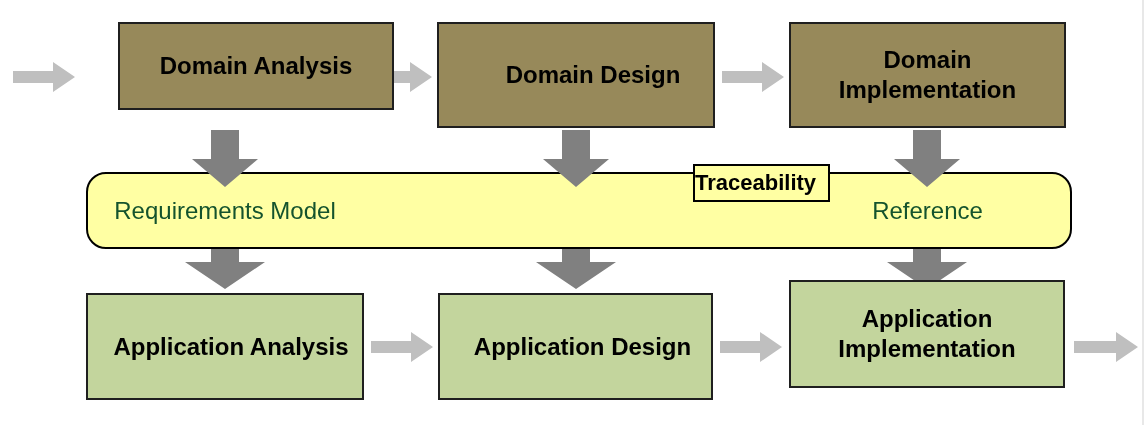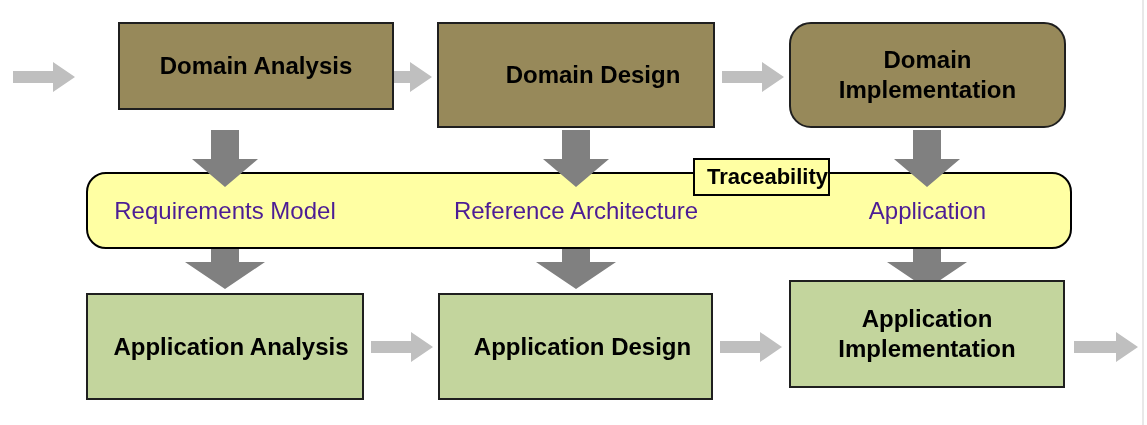--- a/index.html
+++ b/index.html
@@ -41,36 +41,36 @@
     left: 86px; top: 172px; width: 986px; height: 77px;
     background: #ffffa3;
     border: 2px solid #000000;
     border-radius: 20px;
     z-index: 1;
   }
   .band-label {
     position: absolute;
     top: 197px;
     font-size: 24px;
-    color: #4c1d95;
+    color: #14532d;
     text-align: center;
     z-index: 2;
   }
   .band-label.b1 { left: 87px;  width: 276px; }
   .band-label.b2 { left: 437px; width: 278px; }
   .band-label.b3 { left: 789px; width: 277px; }
 
   .trace-tag {
     position: absolute;
-    left: 693px; top: 158px; width: 137px; height: 38px;
+    left: 693px; top: 164px; width: 137px; height: 38px;
     background: #ffffa3;
     border: 2px solid #000000;
     display: flex;
     align-items: center;
-    justify-content: flex-end;
+    justify-content: flex-start;
     font-weight: bold;
     font-size: 22px;
     color: #000000;
     z-index: 4;
   }
 
   .arrow { position: absolute; }
   .arrow.down-top  { z-index: 2; }  
   .arrow.down-band { z-index: 0; }  
   .arrow.flow      { z-index: 2; }
@@ -81,21 +81,21 @@
 <div class="stage">
 
   <div class="page-edge"></div>
 
   <div class="proc-box domain-box" style="left:103px; top:22px; width:276px; height:88px;margin-left:15px;">
     <span>Domain Analysis</span>
   </div>
   <div class="proc-box domain-box" style="left:437px; top:22px; width:278px; height:106px;padding-left:44px;">
     <span>Domain Design</span>
   </div>
-  <div class="proc-box domain-box" style="left:789px; top:22px; width:277px; height:106px;border-radius:22px;">
+  <div class="proc-box domain-box" style="left:789px; top:22px; width:277px; height:106px;">
     <span>Domain Implementation</span>
   </div>
 
   <svg class="arrow flow" style="left:13px; top:62px;" width="62" height="30" viewBox="0 0 62 30">
     <polygon points="0,9 40,9 40,0 62,15 40,30 40,21 0,21" fill="#bfbfbf"></polygon>
   </svg>
   <svg class="arrow flow" style="left:370px; top:62px;" width="62" height="30" viewBox="0 0 62 30">
     <polygon points="0,9 40,9 40,0 62,15 40,30 40,21 0,21" fill="#bfbfbf"></polygon>
   </svg>
   <svg class="arrow flow" style="left:722px; top:62px;" width="62" height="30" viewBox="0 0 62 30">
@@ -108,22 +108,21 @@
   <svg class="arrow down-top" style="left:543px; top:130px;" width="66" height="57" viewBox="0 0 66 57">
     <polygon points="19,0 47,0 47,29 66,29 33,57 0,29 19,29" fill="#808080"></polygon>
   </svg>
   <svg class="arrow down-top" style="left:894px; top:130px;" width="66" height="57" viewBox="0 0 66 57">
     <polygon points="19,0 47,0 47,29 66,29 33,57 0,29 19,29" fill="#808080"></polygon>
   </svg>
 
   <div class="band"></div>
 
   <div class="band-label b1">Requirements Model</div>
-  <div class="band-label b2">Reference Architecture</div>
-  <div class="band-label b3">Application</div>
+  <div class="band-label b3">Reference</div>
 
   <div class="trace-tag">
     <span>Traceability</span>
   </div>
 
   <svg class="arrow down-band" style="left:185px; top:230px;" width="80" height="59" viewBox="0 0 80 59">
     <polygon points="26,0 54,0 54,32 80,32 40,59 0,32 26,32" fill="#808080"></polygon>
   </svg>
   <svg class="arrow down-band" style="left:536px; top:230px;" width="80" height="59" viewBox="0 0 80 59">
     <polygon points="26,0 54,0 54,32 80,32 40,59 0,32 26,32" fill="#808080"></polygon>

